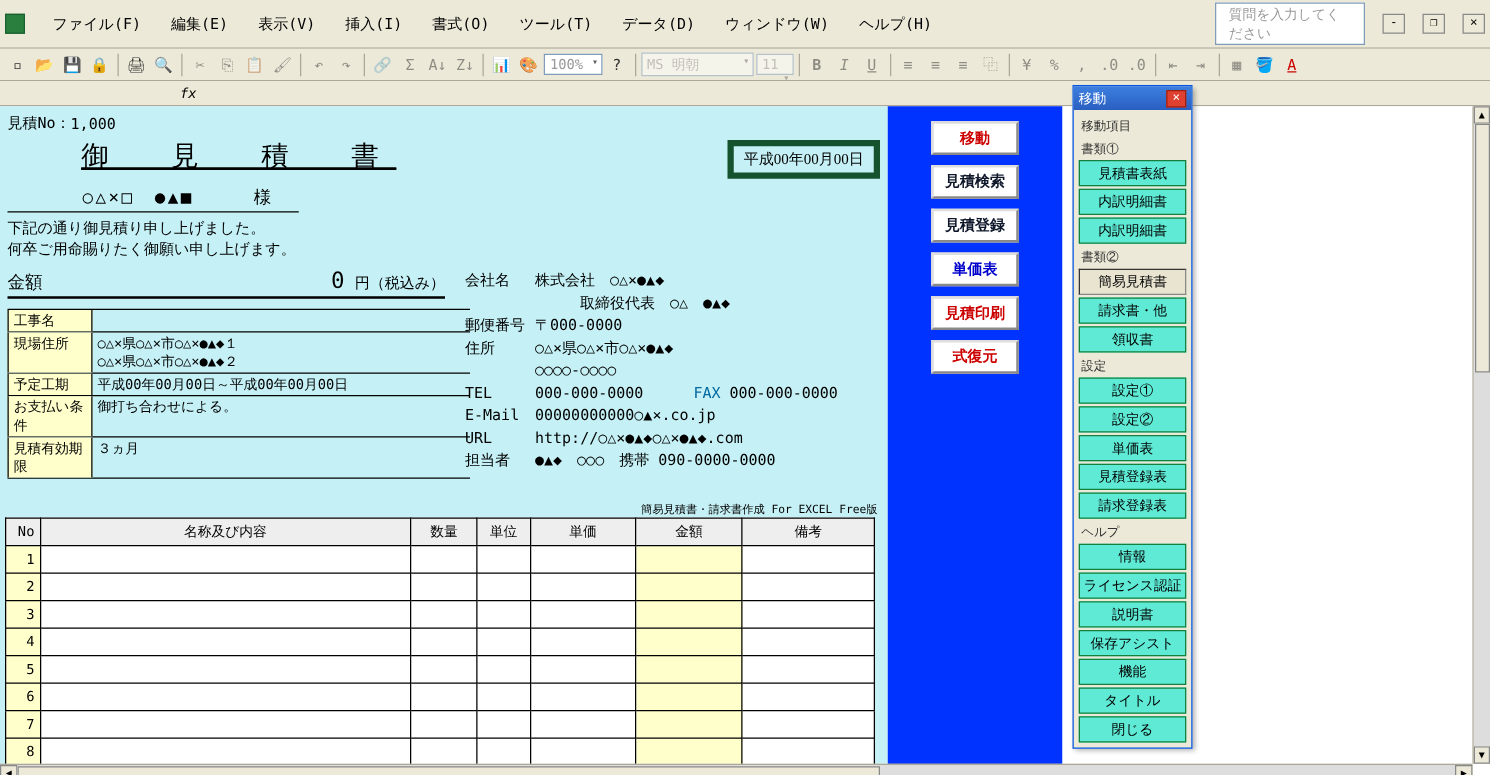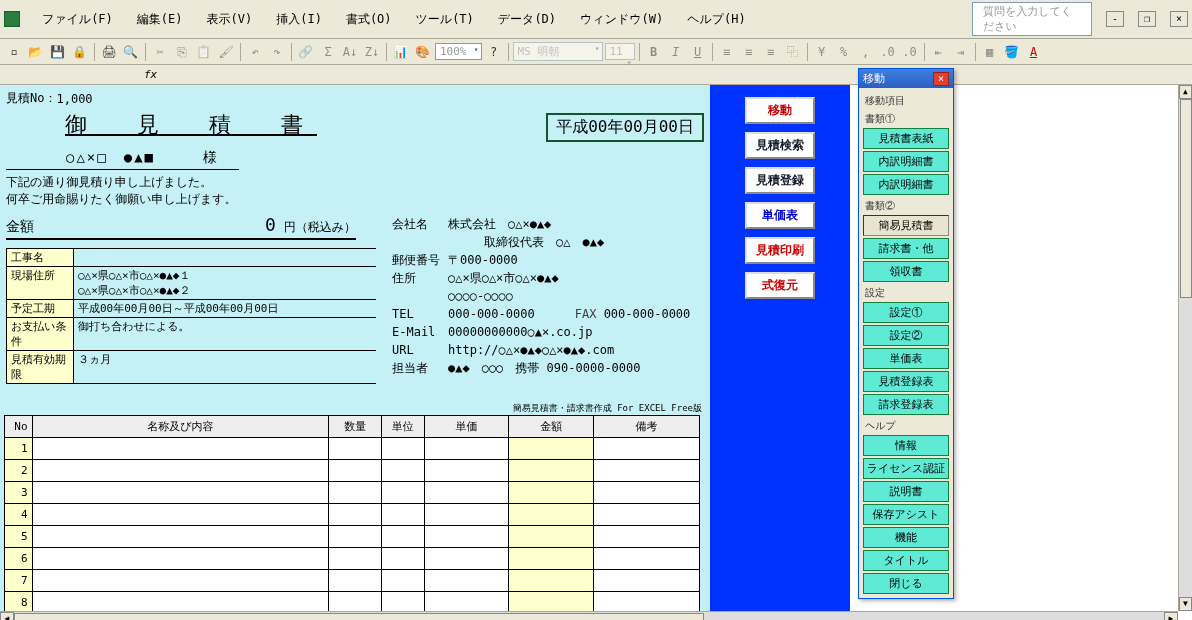--- a/index.html
+++ b/index.html
@@ -28,32 +28,32 @@
 .main { display: flex; height: 540px; position: relative; }
 .sheet-area { flex: 0 0 710px; background: #c5f0f5; position: relative; overflow: hidden; }
 .blue-zone { flex: 0 0 140px; background: #0033ff; display: flex; flex-direction: column; align-items: center; padding-top: 12px; gap: 8px; }
 .white-zone { flex: 1; background: #fff; }
 
 
 .sheet-area .top { padding: 4px 6px; }
 .title { font-size: 22px; letter-spacing: 14px; text-decoration: underline; text-align: center; margin: 2px 0 6px; }
 .row { display: flex; align-items: center; margin: 1px 0; font-size: 12px; }
 .estimate-no { font-size: 12px; }
-.date-box { border: 2px solid #14532d; padding: 2px 8px; font-size: 16px; margin-left: auto; }
+.date-box { border: 5px solid #14532d; padding: 2px 8px; font-size: 12px; margin-left: auto; font-family: Liberation Serif, serif; }
 .customer-line { font-size: 14px; letter-spacing: 2px; border-bottom: 1px solid #000; padding: 2px 20px 2px 60px; display: inline-block; }
 .intro { font-size: 12px; margin: 4px 0; line-height: 1.4; }
 
 .amount-line { display: flex; align-items: baseline; border-bottom: 2px solid #000; padding: 2px 0; margin-top: 4px; }
 .amount-line .label { font-size: 14px; }
 .amount-line .value { font-size: 18px; margin-left: auto; margin-right: 8px; }
 .amount-line .unit { font-size: 12px; }
 
-.company-block { position: absolute; left: 392px; top: 130px; font-size: 12px; line-height: 1.5; }
+.company-block { position: absolute; left: 372px; top: 130px; font-size: 12px; line-height: 1.5; }
 .company-block .lbl { display: inline-block; width: 56px; }
-.company-block .fax-lbl { color: #404040; margin-left: 40px; text-align: right; }
+.company-block .fax-lbl { color: #0369a1; margin-left: 40px; text-align: right; }
 
 
 .meta-grid { margin-top: 8px; }
 .meta-grid .mrow { display: flex; border-top: 1px solid #000; }
 .meta-grid .mrow:last-child { border-bottom: 1px solid #000; justify-content: center; }
 .meta-grid .mlabel { background: #ffffcc; border-right: 1px solid #000; border-left: 1px solid #000; padding: 1px 4px; width: 68px; font-size: 11px; }
 .meta-grid .mval { padding: 1px 4px; font-size: 11px; flex: 1; }
 
 .footer-note { font-size: 9px; text-align: right; padding-right: 8px; margin-top: 14px; }
 

